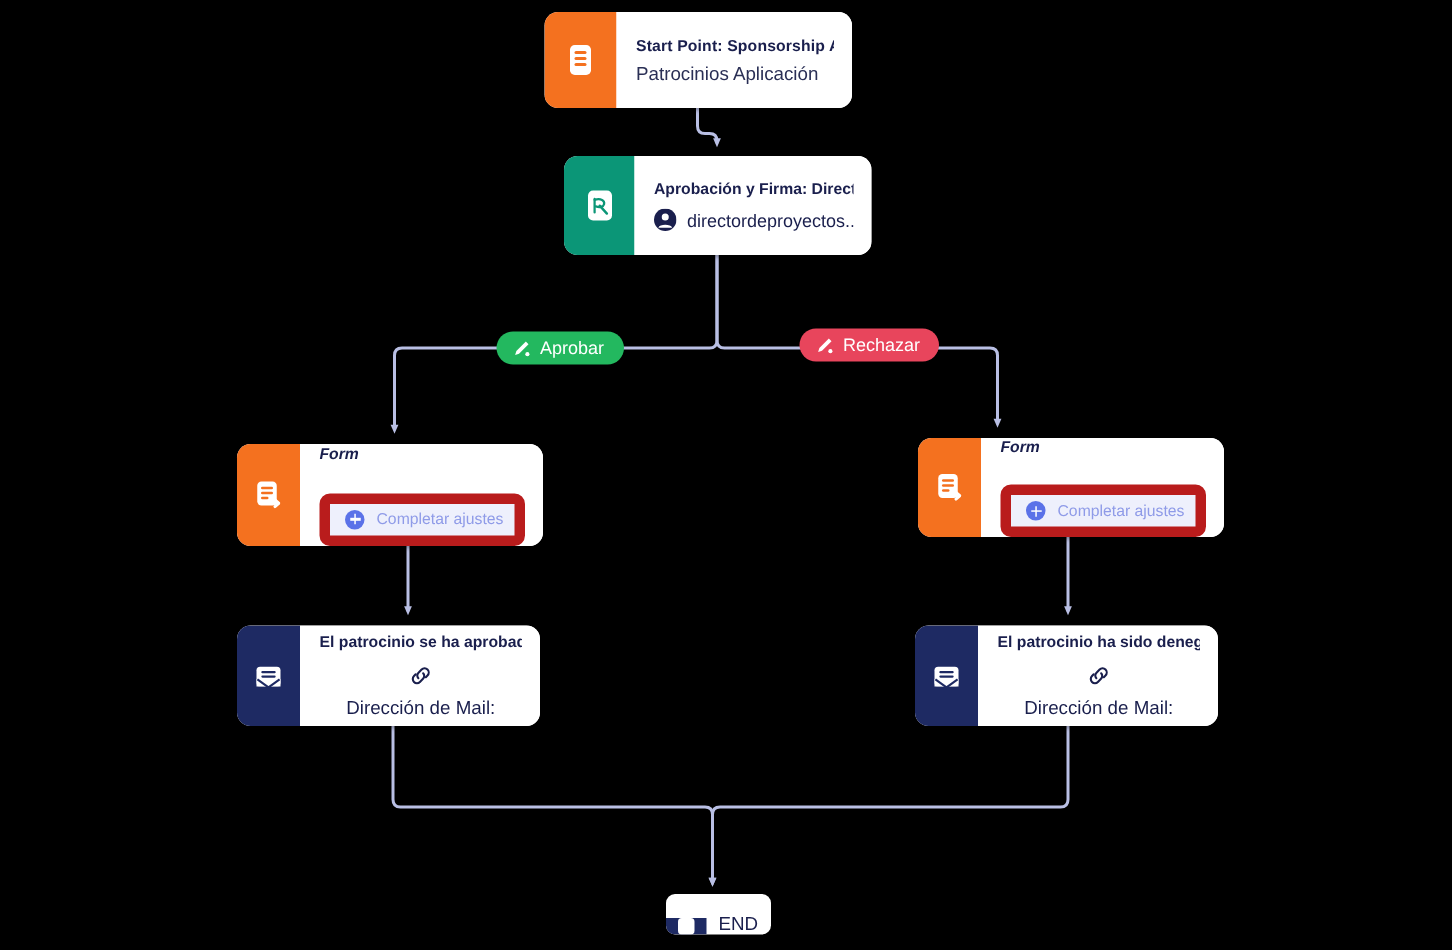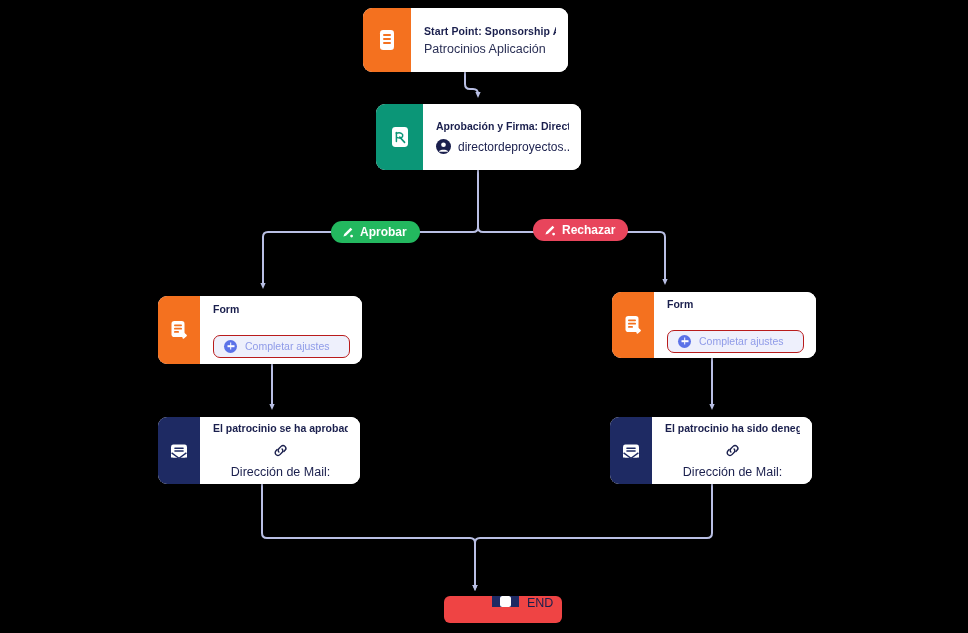--- a/index.html
+++ b/index.html
@@ -78,29 +78,29 @@
   
   #node-approval {
     left: 376px; top: 104px; width: 205px; height: 66px;
   }
   #node-approval .node-icon { width: 47px; background: #0b9677; }
   #node-approval .node-title { font-size: 10.5px; margin-bottom: 7px; }
   #node-approval .node-sub { font-size: 12px; }
 
   
   .node-form .node-icon { width: 42px; background: #f4711f; }
-  .node-form .node-title { font-size: 10.5px; margin-bottom: 20px; }
+  .node-form .node-title { font-size: 10.5px; margin-bottom: 20px; font-style: italic; }
   #node-form-left  { left: 158px; top: 296px; width: 204px; height: 68px; }
   #node-form-right { left: 612px; top: 292px; width: 204px; height: 66px; }
   .btn-complete {
     display: flex;
     align-items: center;
     gap: 8px;
     background: #eef0fc;
-    border: 1px solid #b91c1c;
+    border: 7px solid #b91c1c;
     border-radius: 7px;
     padding: 4px 10px;
     color: #8f9be8;
     font-size: 10.5px;
     white-space: nowrap;
   }
   .plus-badge {
     flex: 0 0 auto;
     width: 13px; height: 13px;
     border-radius: 50%;
@@ -128,38 +128,36 @@
     position: absolute;
     display: flex;
     align-items: center;
     gap: 6px;
     border-radius: 13px;
     padding: 4px 13px 4px 10px;
     color: #ffffff;
     font-size: 12px;
     z-index: 6;
     white-space: nowrap;
-    font-weight: bold;
   }
   #pill-approve { left: 331px; top: 221px; background: #23b85f; }
   #pill-reject  { left: 533px; top: 219px; background: #e8455c; align-items: flex-end; }
 
   
   #node-end {
     position: absolute;
     left: 444px; top: 596px;
     height: 27px;
     display: flex;
-    align-items: flex-start;
-    background: #ef4444;
+    align-items: flex-end;
+    background: #ffffff;
     border-radius: 6px;
     overflow: hidden;
     z-index: 6;
     box-shadow: 0 1px 3px rgba(0,0,0,0.35);
-    padding-left: 48px;
   }
   #node-end .end-icon {
     width: 27px;
     background: #1e2a63;
     display: flex;
     align-items: center;
     justify-content: center;
   }
   #node-end .end-square {
     width: 11px; height: 11px;

